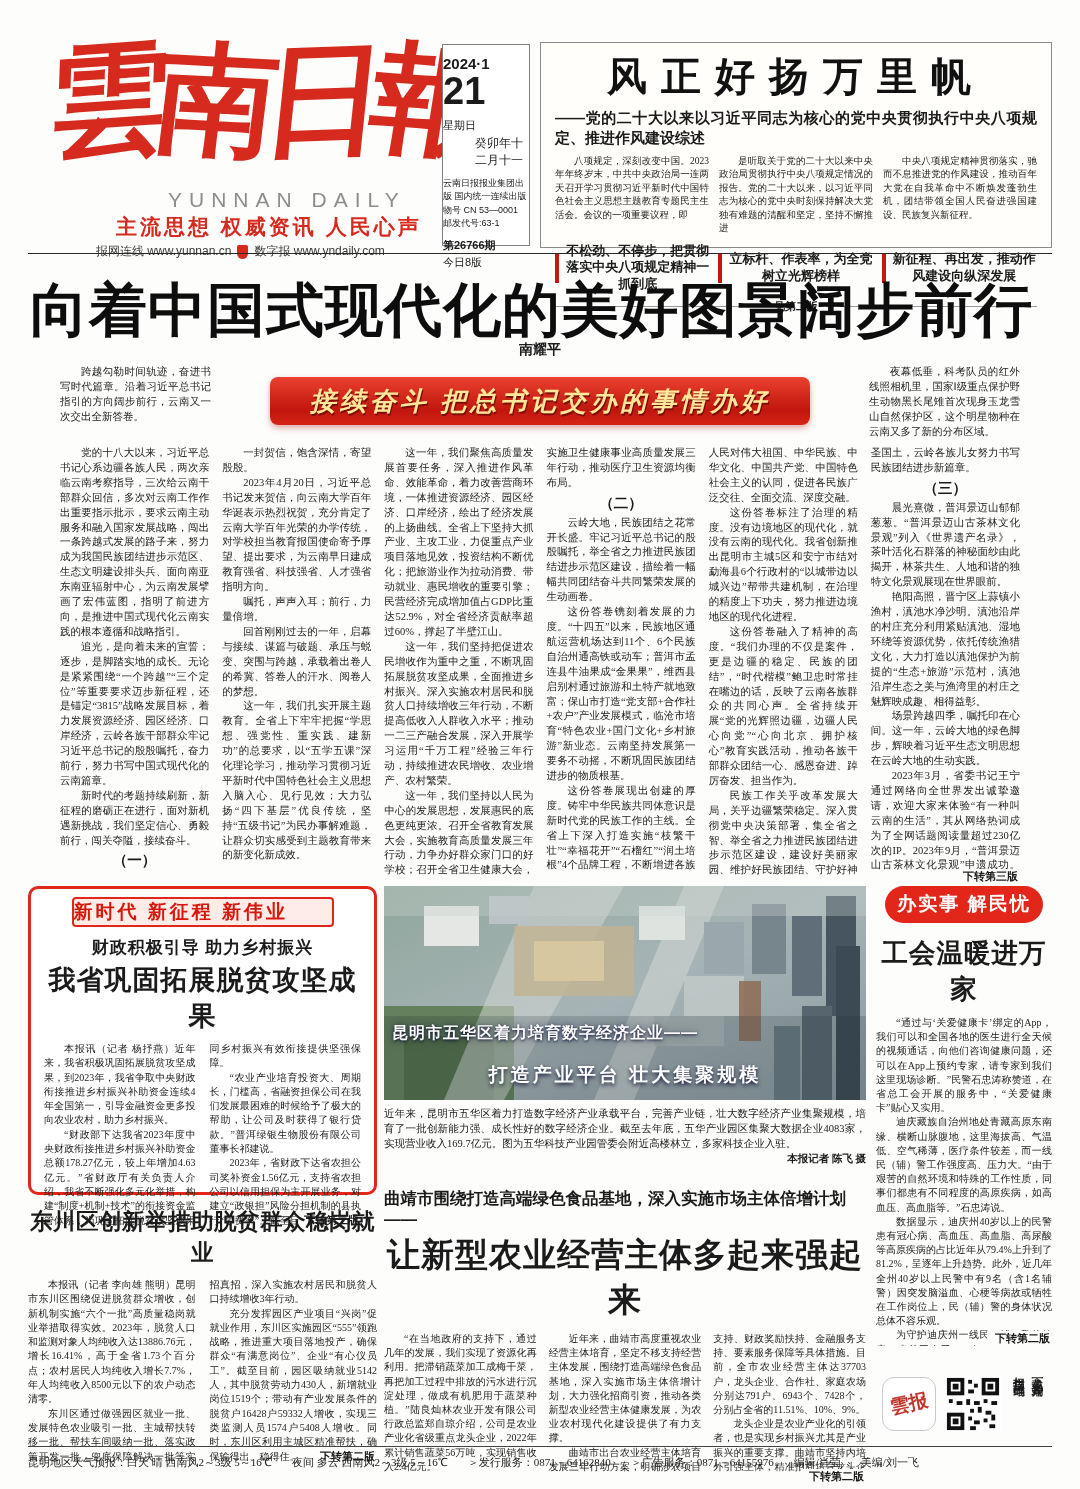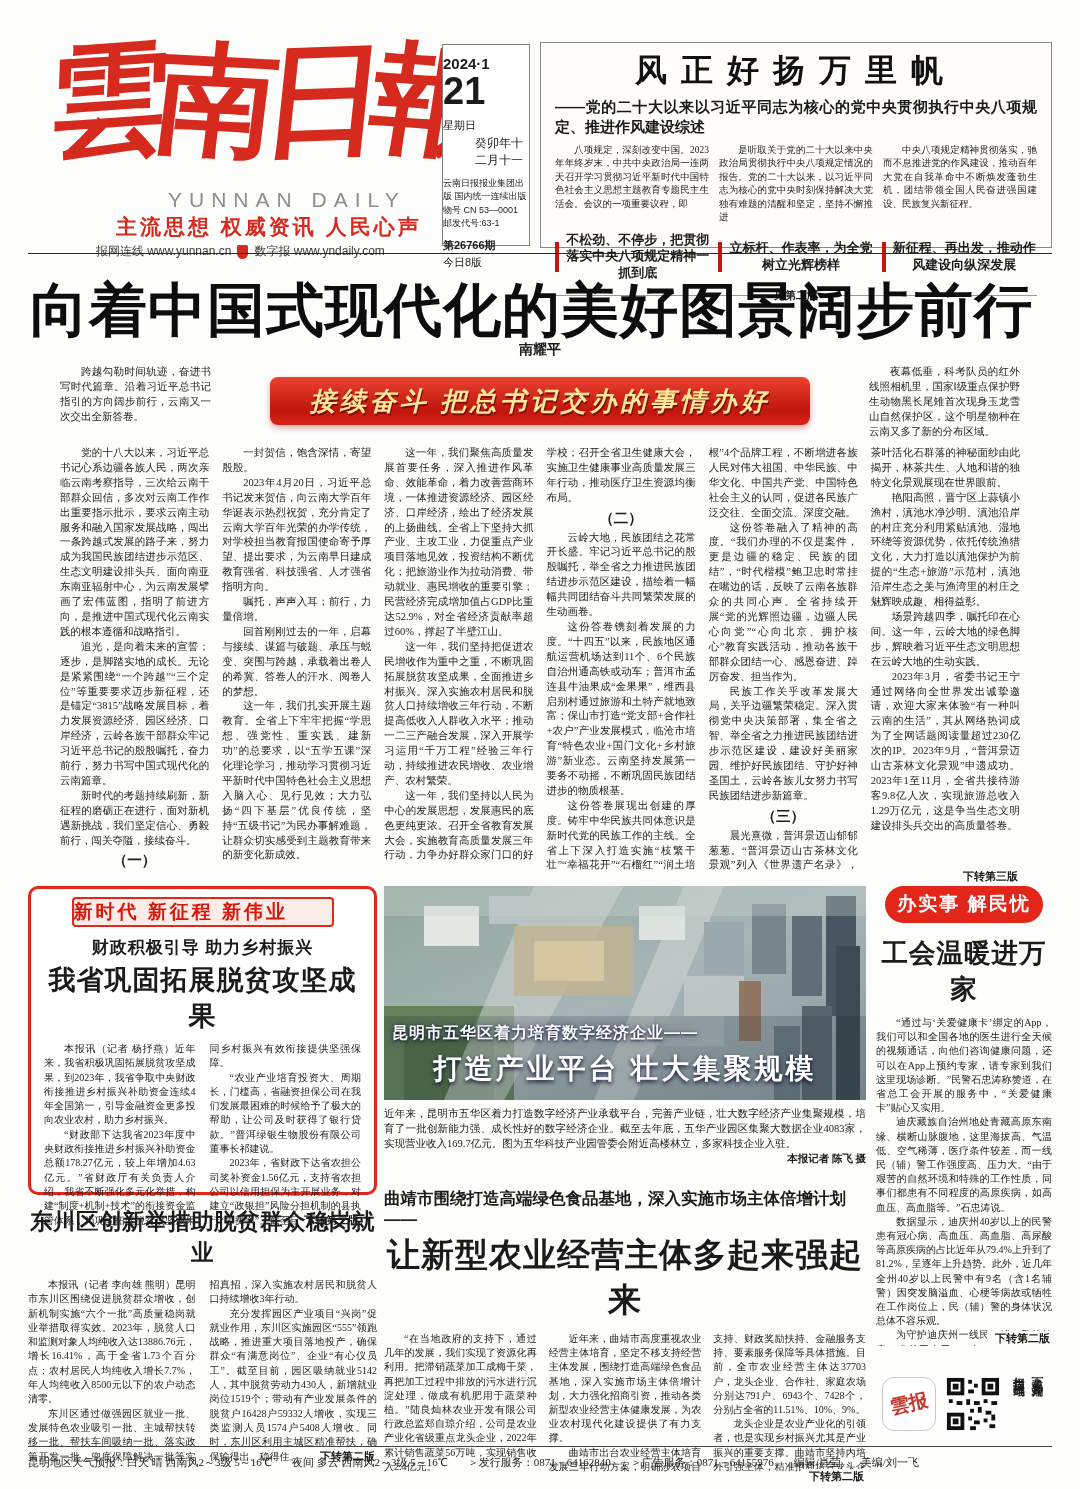--- a/index.html
+++ b/index.html
@@ -22,21 +22,21 @@
   .d-ym { font-size:15px; font-weight:bold; }
   .d-day { font-size:38px; font-weight:bold; line-height:1.05; }
   .d-week { font-size:11px; margin-top:6px; }
   .d-lunar { font-size:12px; margin-top:2px;margin-left:32px; }
   .d-pub { font-size:9px; margin-top:8px; line-height:1.5; }
   .d-issue { font-size:11px; font-weight:bold; margin-top:7px; }
   .d-pages { font-size:11px; margin-top:2px; }
 
   
   .topbox { position:absolute; left:540px; top:42px; width:512px; height:206px; border:1px solid #8a8a8a; background:#fffefa; padding:6px 14px 0; }
-  .tb-head { text-align:center; font-family:"Liberation Sans",sans-serif; font-weight:900; font-size:32px; letter-spacing:14px; color:#111; }
+  .tb-head { text-align:center; font-family:"Liberation Sans",sans-serif; font-weight:900; font-size:40px; letter-spacing:14px; color:#111; }
   .tb-sub { font-family:"Liberation Sans",sans-serif; font-weight:bold; font-size:15px; line-height:1.35; margin-top:4px; text-align:justify; }
   .tb-cols { display:flex; gap:10px; margin-top:6px; }
   .tb-cols p { flex:1; font-size:9.5px; line-height:13.5px; text-align:justify; text-indent:2em; color:#222; }
   .tb-bullets { display:flex; gap:8px; margin-top:7px; }
   .tb-bullet { flex:1; display:flex; gap:6px; align-items:center; }
   .redbar { width:4px; height:30px; background:#c41710; flex:none; }
   .tb-bullet span { font-family:"Liberation Sans",sans-serif; font-weight:bold; font-size:13px; line-height:1.3; text-align:center; }
   .tb-jump { display:flex; align-items:center; gap:8px; margin-top:6px; }
   .tb-jump .dash { flex:1; border-top:1px solid #999; }
   .tb-jump b { font-size:11px; font-weight:bold; }
@@ -74,21 +74,21 @@
   
   .dc { position:absolute; left:28px; top:1206px; width:349px; height:234px; }
   .dc-head { font-family:"Liberation Sans",sans-serif; font-weight:900; font-size:22.5px; text-align:center; letter-spacing:0.5px; }
   .dc .twocol-outer { height:186px; margin-top:10px; }
   .dc .twocol { height:186px; }
 
   
   .photo { position:absolute; left:384px; top:886px; width:482px; height:214px; overflow:hidden; }
   .photo svg { display:block; }
   .ph-kicker { position:absolute; left:8px; bottom:56px; color:#fff; font-family:"Liberation Sans",sans-serif; font-weight:bold; font-size:16px; text-shadow:0 1px 3px rgba(0,0,40,.85), 0 0 8px rgba(0,0,60,.5); letter-spacing:1px; }
-  .ph-title { position:absolute; left:0; bottom:12px; width:100%; text-align:center; color:#fff; font-family:"Liberation Sans",sans-serif; font-weight:900; font-size:28px; letter-spacing:3px; text-shadow:0 2px 4px rgba(0,0,40,.9); }
+  .ph-title { position:absolute; left:0; bottom:12px; width:100%; text-align:center; color:#fff; font-family:"Liberation Sans",sans-serif; font-weight:900; font-size:19px; letter-spacing:3px; text-shadow:0 2px 4px rgba(0,0,40,.9); }
   .caption { position:absolute; left:384px; top:1106px; width:482px; font-size:10.5px; line-height:15px; text-align:justify; }
   .caption .cred { display:block; text-align:right; font-weight:bold; }
 
   
   .qj { position:absolute; left:384px; top:1188px; width:482px; height:252px; }
   .qj-kicker { font-family:"Liberation Sans",sans-serif; font-weight:bold; font-size:16.5px; }
   .qj-head { font-family:"Liberation Sans",sans-serif; font-weight:900; font-size:33px; letter-spacing:1px; margin-top:4px; text-align:center; }
   .threecol-outer { position:relative; margin-top:9px; height:152px; }
   .threecol { height:152px; column-count:3; column-gap:12px; font-size:10px; line-height:14.2px; text-align:justify; overflow:hidden; }
 
@@ -188,20 +188,21 @@
         <p>嘱托，声声入耳；前行，力量倍增。</p>
         <p>回首刚刚过去的一年，启幕与接续、谋篇与破题、承压与蜕变、突围与跨越，承载着出卷人的希冀、答卷人的汗水、阅卷人的梦想。</p>
         <p>这一年，我们扎实开展主题教育。全省上下牢牢把握“学思想、强党性、重实践、建新功”的总要求，以“五学五课”深化理论学习，推动学习贯彻习近平新时代中国特色社会主义思想入脑入心、见行见效；大力弘扬“四下基层”优良传统，坚持“五级书记”为民办事解难题，让群众切实感受到主题教育带来的新变化新成效。</p>
         <p>这一年，我们聚焦高质量发展首要任务，深入推进作风革命、效能革命，着力改善营商环境，一体推进资源经济、园区经济、口岸经济，绘出了经济发展的上扬曲线。全省上下坚持大抓产业、主攻工业，力促重点产业项目落地见效，投资结构不断优化；把旅游业作为拉动消费、带动就业、惠民增收的重要引擎；民营经济完成增加值占GDP比重达52.9%，对全省经济贡献率超过60%，撑起了半壁江山。</p>
         <p>这一年，我们坚持把促进农民增收作为重中之重，不断巩固拓展脱贫攻坚成果，全面推进乡村振兴。深入实施农村居民和脱贫人口持续增收三年行动，不断提高低收入人群收入水平；推动一二三产融合发展，深入开展学习运用“千万工程”经验三年行动，持续推进农民增收、农业增产、农村繁荣。</p>
         <p>这一年，我们坚持以人民为中心的发展思想，发展惠民的底色更纯更浓。召开全省教育发展大会，实施教育高质量发展三年行动，力争办好群众家门口的好学校；召开全省卫生健康大会，实施卫生健康事业高质量发展三年行动，推动医疗卫生资源均衡布局。</p>
         <p class="sec">（二）</p>
         <p>云岭大地，民族团结之花常开长盛。牢记习近平总书记的殷殷嘱托，举全省之力推进民族团结进步示范区建设，描绘着一幅幅共同团结奋斗共同繁荣发展的生动画卷。</p>
         <p>这份答卷镌刻着发展的力度。“十四五”以来，民族地区通航运营机场达到11个、6个民族自治州通高铁或动车；普洱市孟连县牛油果成“金果果”，维西县启别村通过旅游和土特产就地致富；保山市打造“党支部+合作社+农户”产业发展模式，临沧市培育“特色农业+国门文化+乡村旅游”新业态。云南坚持发展第一要务不动摇，不断巩固民族团结进步的物质根基。</p>
         <p>这份答卷展现出创建的厚度。铸牢中华民族共同体意识是新时代党的民族工作的主线。全省上下深入打造实施“枝繁干壮”“幸福花开”“石榴红”“润土培根”4个品牌工程，不断增进各族人民对伟大祖国、中华民族、中华文化、中国共产党、中国特色社会主义的认同，促进各民族广泛交往、全面交流、深度交融。</p>
+        <p>这份答卷标注了治理的精度。没有边境地区的现代化，就没有云南的现代化。我省创新推出昆明市主城5区和安宁市结对勐海县6个行政村的“以城带边以城兴边”帮带共建机制，在治理的精度上下功夫，努力推进边境地区的现代化进程。</p>
         <p>这份答卷融入了精神的高度。“我们办理的不仅是案件，更是边疆的稳定、民族的团结”，“时代楷模”鲍卫忠时常挂在嘴边的话，反映了云南各族群众的共同心声。全省持续开展“党的光辉照边疆，边疆人民心向党”“心向北京、拥护核心”教育实践活动，推动各族干部群众团结一心、感恩奋进、踔厉奋发、担当作为。</p>
         <p>民族工作关乎改革发展大局，关乎边疆繁荣稳定。深入贯彻党中央决策部署，集全省之智、举全省之力推进民族团结进步示范区建设，建设好美丽家园、维护好民族团结、守护好神圣国土，云岭各族儿女努力书写民族团结进步新篇章。</p>
         <p class="sec">（三）</p>
         <p>晨光熹微，普洱景迈山郁郁葱葱。“普洱景迈山古茶林文化景观”列入《世界遗产名录》，茶叶活化石群落的神秘面纱由此揭开，林茶共生、人地和谐的独特文化景观展现在世界眼前。</p>
         <p>艳阳高照，晋宁区上蒜镇小渔村，滇池水净沙明。滇池沿岸的村庄充分利用紧贴滇池、湿地环绕等资源优势，依托传统渔猎文化，大力打造以滇池保护为前提的“生态+旅游”示范村，滇池沿岸生态之美与渔湾里的村庄之魅辉映成趣、相得益彰。</p>
         <p>场景跨越四季，嘱托印在心间。这一年，云岭大地的绿色脚步，辉映着习近平生态文明思想在云岭大地的生动实践。</p>
         <p>2023年3月，省委书记王宁通过网络向全世界发出诚挚邀请，欢迎大家来体验“有一种叫云南的生活”，其从网络热词成为了全网话题阅读量超过230亿次的IP。2023年9月，“普洱景迈山古茶林文化景观”申遗成功。2023年1至11月，全省共接待游客9.8亿人次，实现旅游总收入1.29万亿元，这是争当生态文明建设排头兵交出的高质量答卷。</p>
 
       </div>
       <span class="jump-abs">下转第三版</span>

